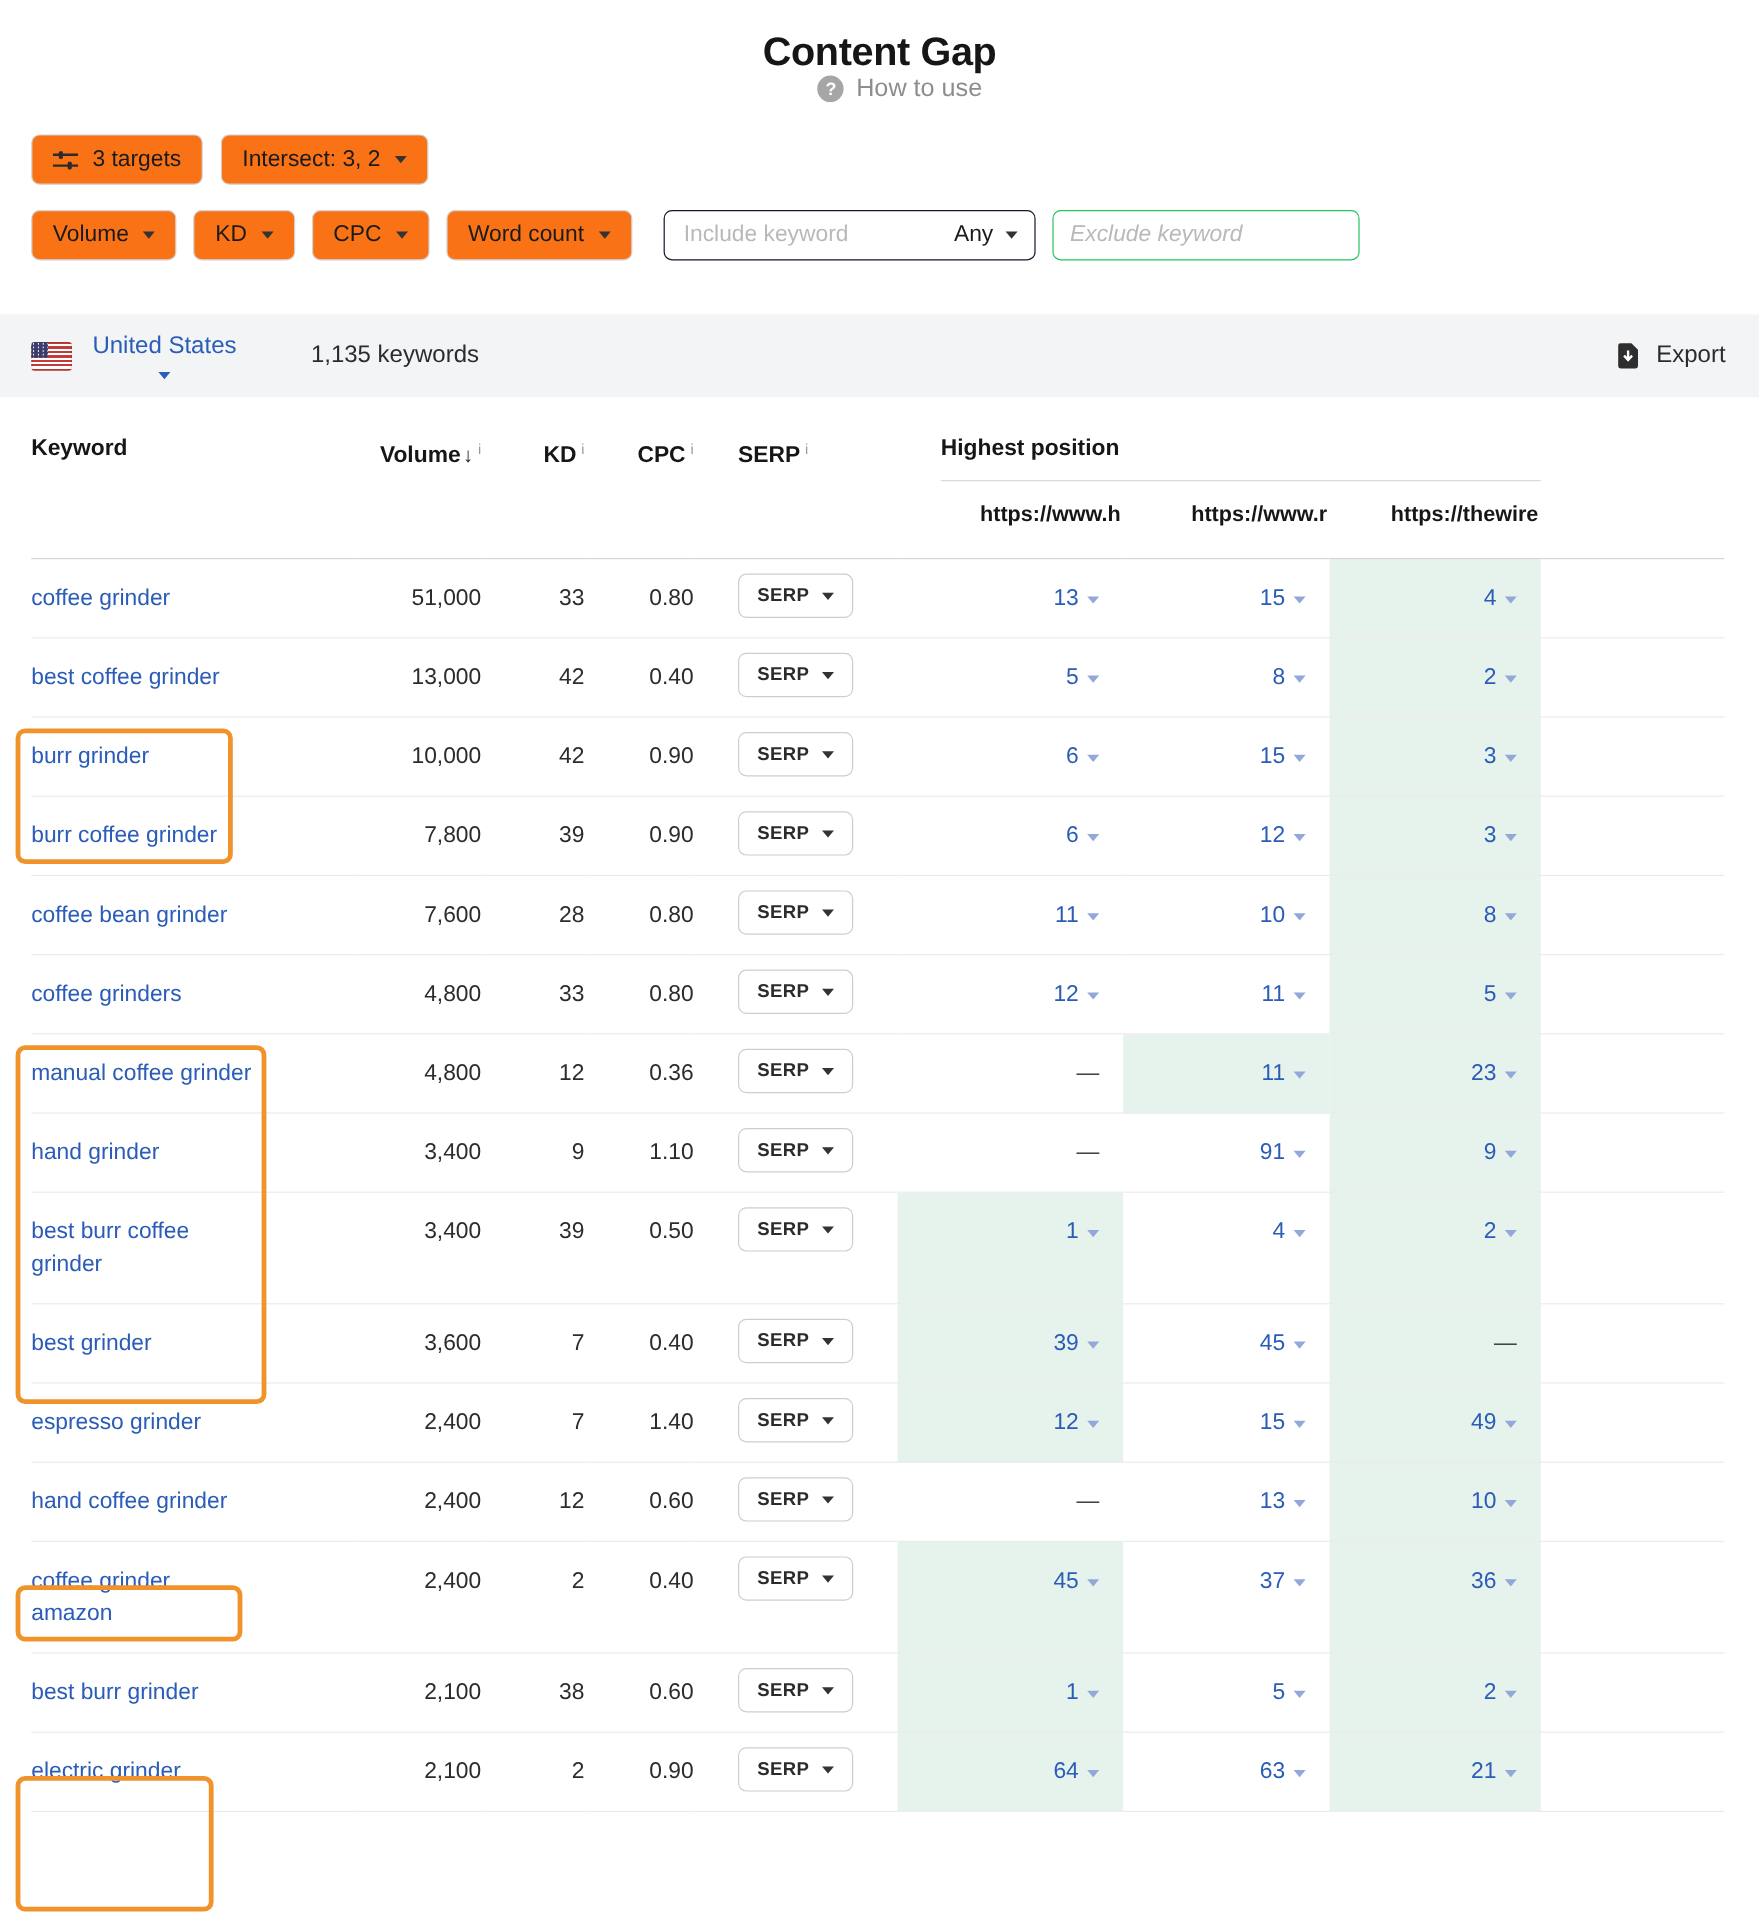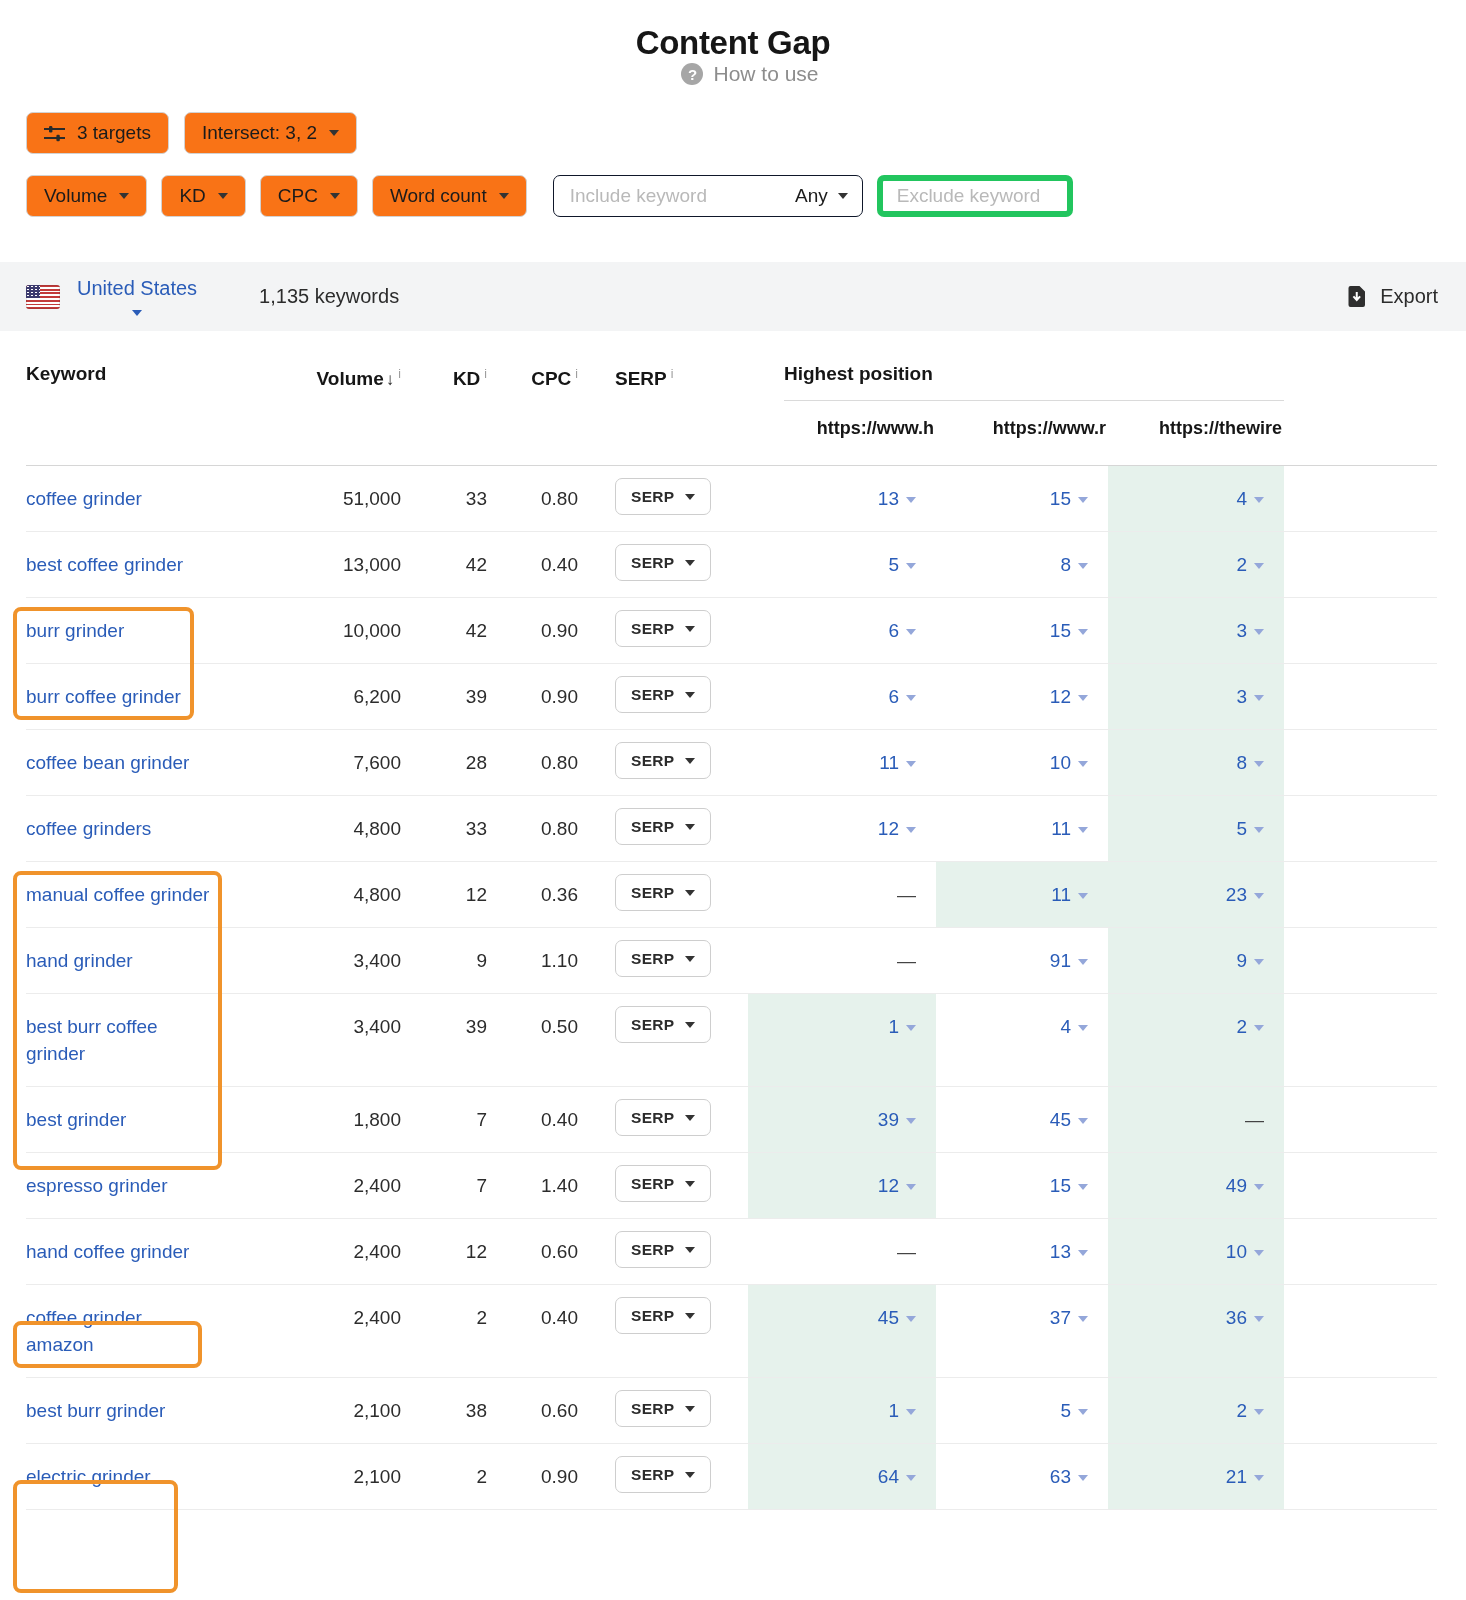--- a/index.html
+++ b/index.html
@@ -21,22 +21,22 @@
     height:42px; padding:0 17px; font-size:19px; font-family:inherit; color:#1b1b1b; cursor:pointer; white-space:nowrap; }
   .caret { display:inline-block; width:0; height:0; border-left:5.5px solid transparent; border-right:5.5px solid transparent;
     border-top:6.5px solid #333; }
   .caret-blue { border-top-color:#94a7da; }
   .caret-nav  { border-top-color:#2a5cb8; }
   .kw-input-box { display:flex; align-items:center; width:310px; height:42px; border:1px solid #0f172a; border-radius:7px;
     padding:0 14px; margin-left:12px; background:#fff; }
   .kw-input-box input { border:none; outline:none; flex:1; font-size:19px; font-family:inherit; min-width:0; color:#1b1b1b; }
   input::placeholder { color:#b9b9b9; }
   .any { display:inline-flex; align-items:center; gap:10px; font-size:19px; color:#1b1b1b; cursor:pointer; padding-left:10px; }
-  .exclude-input { width:196px; height:42px; border:6px solid #22c55e; border-radius:7px; padding:0 14px; font-size:19px;
-    font-family:inherit; outline:none; }
+  .exclude-input { width:256px; height:42px; border:1px solid #22c55e; border-radius:7px; padding:0 14px; font-size:19px;
+    font-family:inherit; outline:none;font-style:italic; }
   
   .infobar { margin-top:45px; height:69px; background:#f3f4f5; display:flex; align-items:center; padding:0 28px 0 26px; }
   .flag { position:relative; width:34px; height:24px; border-radius:3px; overflow:hidden; display:inline-block; flex:none;
     background:repeating-linear-gradient(180deg,#c23b3b 0 1.85px,#fff 1.85px 3.7px); box-shadow:inset 0 0 0 1px rgba(0,0,0,.10); }
   .flag .canton { position:absolute; left:0; top:0; width:14px; height:13px; background:#3c3b6e;
     background-image:radial-gradient(#fff .7px, transparent .9px); background-size:4px 3px; }
   .country { display:inline-flex; align-items:center; gap:10px; margin-left:17px; color:#2a5cb8; font-size:20px; cursor:pointer;flex-direction:column; }
   .kw-count { margin-left:62px; font-size:20px; color:#2c2c2c; }
   .export { margin-left:auto; display:inline-flex; align-items:center; gap:13px; font-size:20px; color:#2c2c2c; cursor:pointer; }
   
@@ -224,21 +224,21 @@
                 <span>SERP</span>
                 <i class="caret"></i>
               </button></td>
             <td class="c-pos"><span class="pos">6<i class="caret caret-blue"></i></span></td>
             <td class="c-pos"><span class="pos">15<i class="caret caret-blue"></i></span></td>
             <td class="c-pos green"><span class="pos">3<i class="caret caret-blue"></i></span></td>
             <td class="c-fill"></td>
           </tr>
           <tr>
             <td class="c-kw"><a class="kw-link" href="#">burr coffee grinder</a></td>
-            <td class="c-num">6,200</td>
+            <td class="c-num">7,800</td>
             <td class="c-num">39</td>
             <td class="c-num">0.90</td>
             <td class="c-serp"><button class="serp-btn">
                 <span>SERP</span>
                 <i class="caret"></i>
               </button></td>
             <td class="c-pos"><span class="pos">6<i class="caret caret-blue"></i></span></td>
             <td class="c-pos"><span class="pos">12<i class="caret caret-blue"></i></span></td>
             <td class="c-pos green"><span class="pos">3<i class="caret caret-blue"></i></span></td>
             <td class="c-fill"></td>
@@ -309,21 +309,21 @@
                 <span>SERP</span>
                 <i class="caret"></i>
               </button></td>
             <td class="c-pos green"><span class="pos">1<i class="caret caret-blue"></i></span></td>
             <td class="c-pos"><span class="pos">4<i class="caret caret-blue"></i></span></td>
             <td class="c-pos green"><span class="pos">2<i class="caret caret-blue"></i></span></td>
             <td class="c-fill"></td>
           </tr>
           <tr>
             <td class="c-kw"><a class="kw-link" href="#">best grinder</a></td>
-            <td class="c-num">1,800</td>
+            <td class="c-num">3,600</td>
             <td class="c-num">7</td>
             <td class="c-num">0.40</td>
             <td class="c-serp"><button class="serp-btn">
                 <span>SERP</span>
                 <i class="caret"></i>
               </button></td>
             <td class="c-pos green"><span class="pos">39<i class="caret caret-blue"></i></span></td>
             <td class="c-pos"><span class="pos">45<i class="caret caret-blue"></i></span></td>
             <td class="c-pos green"><span class="dash">—</span></td>
             <td class="c-fill"></td>

